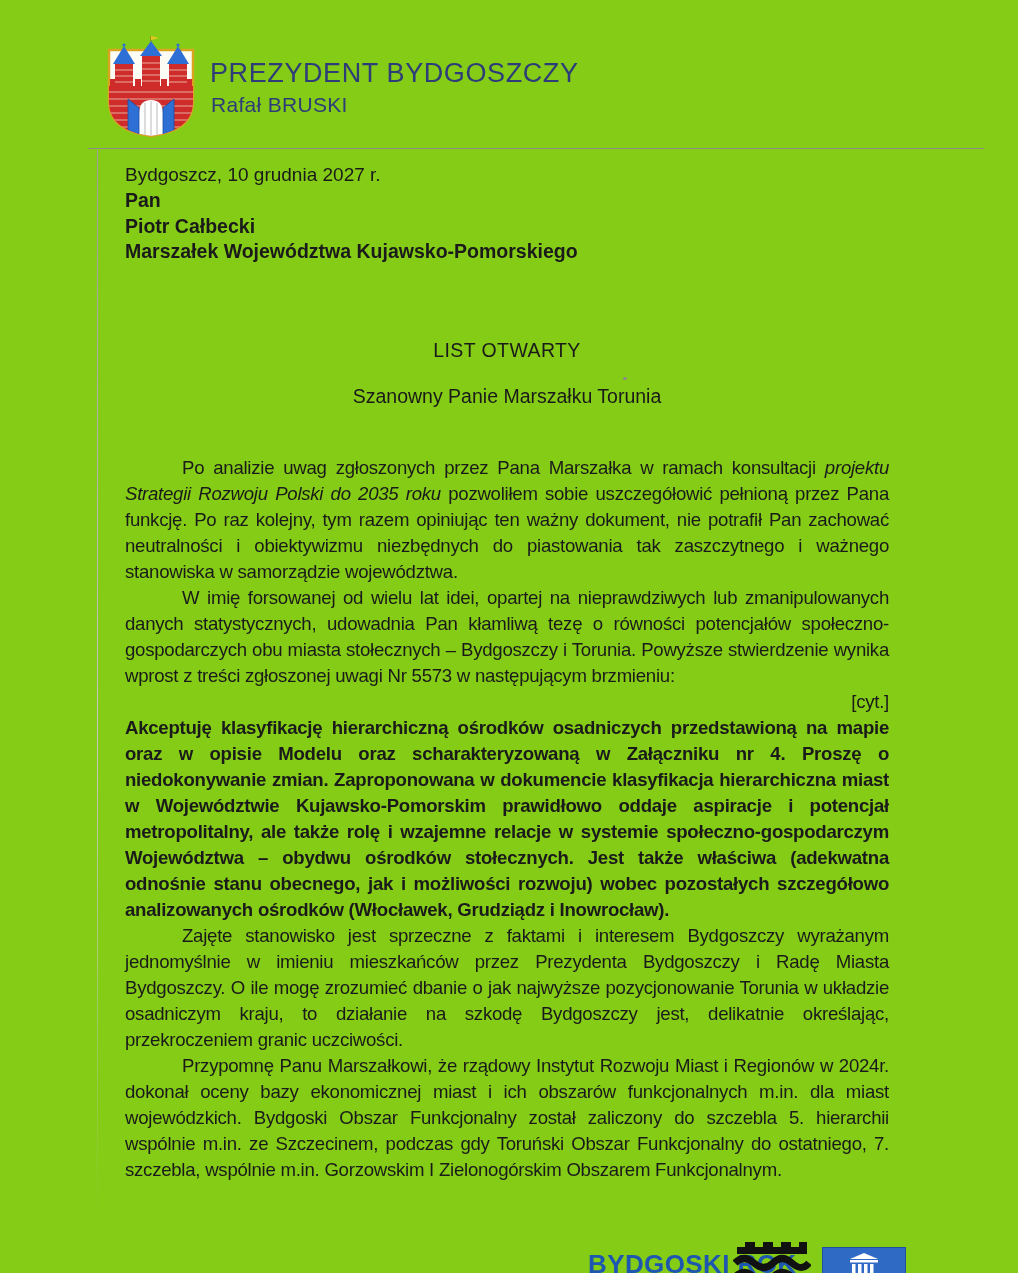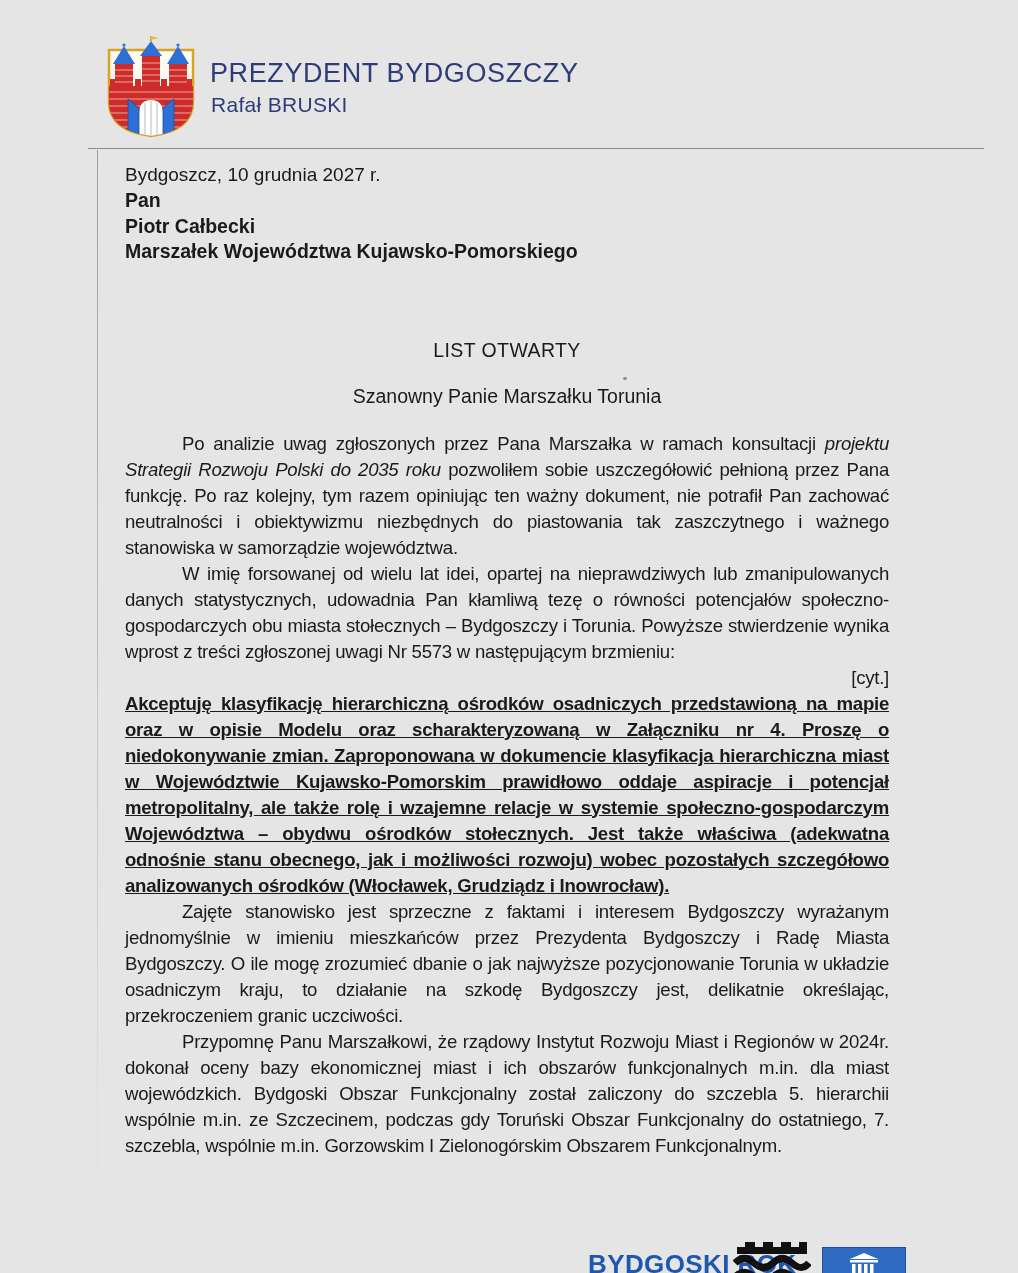--- a/index.html
+++ b/index.html
@@ -1,21 +1,21 @@
 <!DOCTYPE html>
 <html><head>
 <meta charset="utf-8">
 <style>
   * { margin:0; padding:0; box-sizing:border-box; }
   html,body { background:#ffffff; }
   body {
     width:1018px; height:1273px; position:relative; overflow:hidden;
     font-family:"Liberation Sans", sans-serif; color:#1a1a1a;
   }
-  .page { position:absolute; inset:0; background:#e5e5e5; }
+  .page { position:absolute; inset:0; background:#84cc16; }
 
   
   .crest { position:absolute; left:99px; top:36px; width:104px; height:104px; }
   .office-title {
     position:absolute; left:210px; top:58px;
     font-size:27px; letter-spacing:0.6px; color:#2e3c78;
   }
   .office-person {
     position:absolute; left:211px; top:93px;
     font-size:21px; letter-spacing:0.3px; color:#2e3c78;
@@ -27,26 +27,26 @@
   }
   .scan-dot { position:absolute; left:623px; top:377px; width:4px; height:3px; background:#8a8a8a; border-radius:50%; }
 
   
   .letter-main { position:absolute; left:125px; top:161px; width:764px; }
   .meta-block { font-size:19px; line-height:27px; }
   .addressee-block { font-weight:bold; font-size:19.5px; line-height:25.5px; }
   .letter-title { margin-top:74px; text-align:center; font-size:19.5px; letter-spacing:0.4px; }
   .salutation { margin-top:23px; font-size:19.5px;text-align:center; }
   .letter-body {
-    margin-top:23px; font-size:18.6px; line-height:26px;
+    margin-top:47px; font-size:18.6px; line-height:26px;
     letter-spacing:-0.25px; text-align:justify;
   }
   .para { margin:0; }
   .indent { text-indent:57px; }
-  .quote-bold { font-weight:700;text-decoration:underline; }
+  .quote-bold { font-weight:700; }
   .cite-line { text-align:right; }
   em { font-style:italic; }
 
   
   .partner-label {
     position:absolute; left:588px; top:1249px;
     font-size:26px; font-weight:700; color:#1d57b0; letter-spacing:0.4px; white-space:nowrap;
   }
   .wall-logo { position:absolute; left:733px; top:1241px; }
   .unesco-logo {

